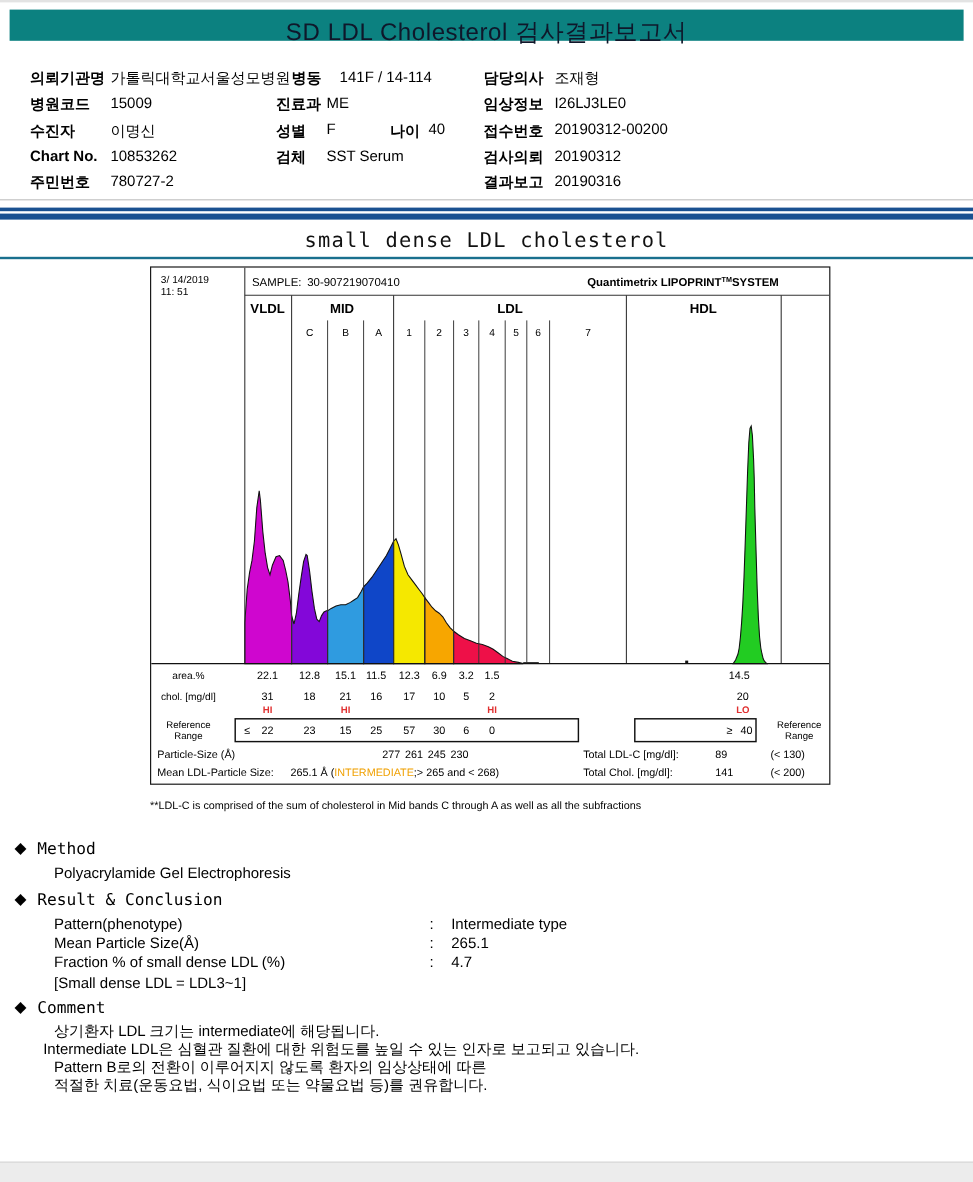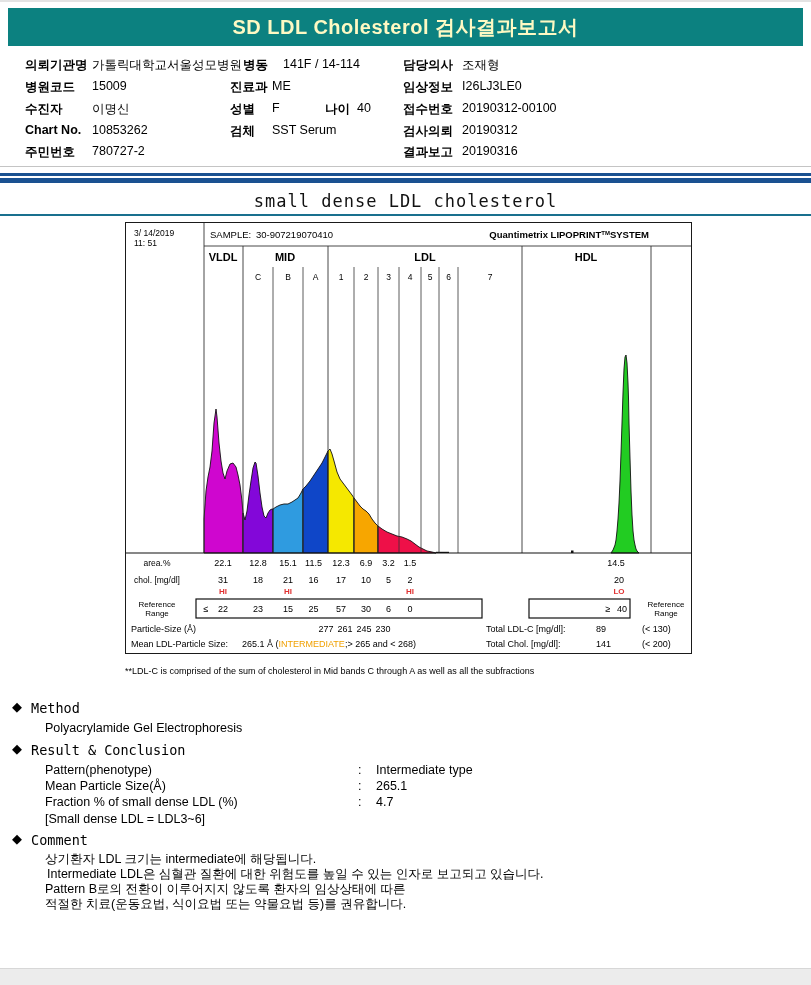--- a/index.html
+++ b/index.html
@@ -1,21 +1,21 @@
 <!DOCTYPE html>
 <html><head>
 <meta charset="utf-8">
 <style>
   html,body{margin:0;padding:0;background:#fff;}
   .page{position:relative;width:811px;height:985px;background:#ffffff;overflow:hidden;
         font-family:"Liberation Sans",sans-serif;color:#000;}
   .abs{position:absolute;}
   .topstrip{left:0;top:0;width:811px;height:2px;background:#e3e3e3;}
-  .banner{left:8px;top:8px;width:795px;height:38px;background:#0c8180;color:#fef9c3;
-          font-size:20px;font-weight:bold;text-align:center;line-height:38px;letter-spacing:.5px;}
+  .banner{left:8px;top:8px;width:795px;height:26px;background:#0c8180;color:#0f172a;
+          font-size:20px;font-weight:normal;text-align:center;line-height:38px;letter-spacing:.5px;}
   .info span{font-size:12.5px;white-space:nowrap;}
   .info .lbl{font-weight:bold;}
   .hr1{left:0;top:166px;width:811px;height:1px;background:#c4c4c4;}
   .navy1{left:0;top:173px;width:811px;height:3px;background:#1a5191;}
   .navy2{left:0;top:178px;width:811px;height:5px;background:#1a5191;}
   .sdtitle{left:0;top:191px;width:811px;text-align:center;
            font-family:"DejaVu Sans Mono",monospace;font-size:17px;letter-spacing:1px;color:#111;}
   .tealrule{left:0;top:214px;width:811px;height:2px;background:#19708e;}
   .chartbox{left:125px;top:222px;width:565px;height:430px;border:1.6px solid #1a1a1a;box-sizing:content-box;}
   svg text{font-family:"Liberation Sans",sans-serif;fill:#000;}
@@ -55,21 +55,21 @@
     <span class="abs lbl" style="left:403px;top:79px">임상정보</span>
     <span class="abs" style="left:462px;top:79px">I26LJ3LE0</span>
 
     <span class="abs lbl" style="left:25px;top:101px">수진자</span>
     <span class="abs" style="left:92px;top:101px">이명신</span>
     <span class="abs lbl" style="left:230px;top:101px">성별</span>
     <span class="abs" style="left:272px;top:101px">F</span>
     <span class="abs lbl" style="left:325px;top:101px">나이</span>
     <span class="abs" style="left:357px;top:101px">40</span>
     <span class="abs lbl" style="left:403px;top:101px">접수번호</span>
-    <span class="abs" style="left:462px;top:101px">20190312-00100</span>
+    <span class="abs" style="left:462px;top:101px">20190312-00200</span>
 
     <span class="abs lbl" style="left:25px;top:123px">Chart No.</span>
     <span class="abs" style="left:92px;top:123px">10853262</span>
     <span class="abs lbl" style="left:230px;top:123px">검체</span>
     <span class="abs" style="left:272px;top:123px">SST Serum</span>
     <span class="abs lbl" style="left:403px;top:123px">검사의뢰</span>
     <span class="abs" style="left:462px;top:123px">20190312</span>
 
     <span class="abs lbl" style="left:25px;top:144px">주민번호</span>
     <span class="abs" style="left:92px;top:144px">780727-2</span>
@@ -203,23 +203,23 @@
   <span class="abs sect-title" style="left:31px;top:742px">Result &amp; Conclusion</span>
   <span class="abs mono" style="left:45px;top:763px">Pattern(phenotype)</span>
   <span class="abs mono" style="left:358px;top:763px">:</span>
   <span class="abs mono" style="left:376px;top:763px">Intermediate type</span>
   <span class="abs mono" style="left:45px;top:779px">Mean Particle Size(Å)</span>
   <span class="abs mono" style="left:358px;top:779px">:</span>
   <span class="abs mono" style="left:376px;top:779px">265.1</span>
   <span class="abs mono" style="left:45px;top:795px">Fraction % of small dense LDL (%)</span>
   <span class="abs mono" style="left:358px;top:795px">:</span>
   <span class="abs mono" style="left:376px;top:795px">4.7</span>
-  <span class="abs mono" style="left:45px;top:812px">[Small dense LDL = LDL3~6]</span>
+  <span class="abs mono" style="left:45px;top:812px">[Small dense LDL = LDL3~1]</span>
 
   <span class="abs dia" style="left:12px;top:831px">◆</span>
   <span class="abs sect-title" style="left:31px;top:832px">Comment</span>
   <span class="abs mono" style="left:45px;top:851px">상기환자 LDL 크기는 intermediate에 해당됩니다.</span>
-  <span class="abs mono" style="left:47px;top:866px">Intermediate LDL은 심혈관 질환에 대한 위험도를 높일 수 있는 인자로 보고되고 있습니다.</span>
+  <span class="abs mono" style="left:36px;top:866px">Intermediate LDL은 심혈관 질환에 대한 위험도를 높일 수 있는 인자로 보고되고 있습니다.</span>
   <span class="abs mono" style="left:45px;top:896px">적절한 치료(운동요법, 식이요법 또는 약물요법 등)를 권유합니다.</span>
   <span class="abs mono" style="left:45px;top:881px">Pattern B로의 전환이 이루어지지 않도록 환자의 임상상태에 따른</span>
 
   <div class="abs botstrip"></div>
 </div>
 
 </body></html>

